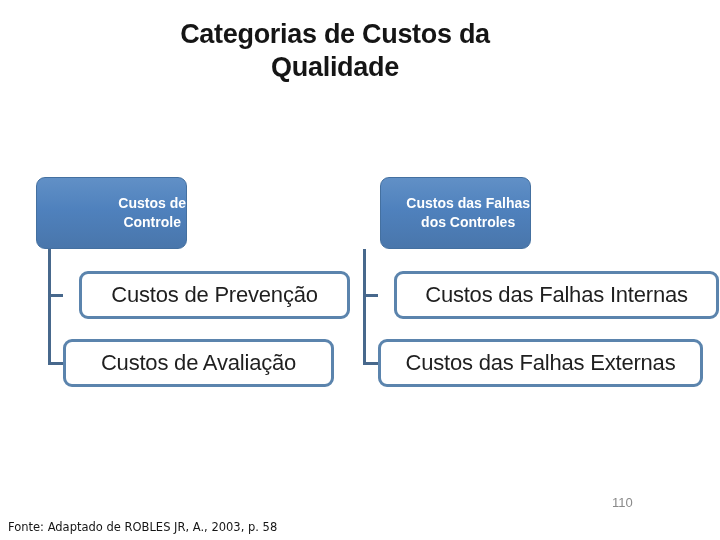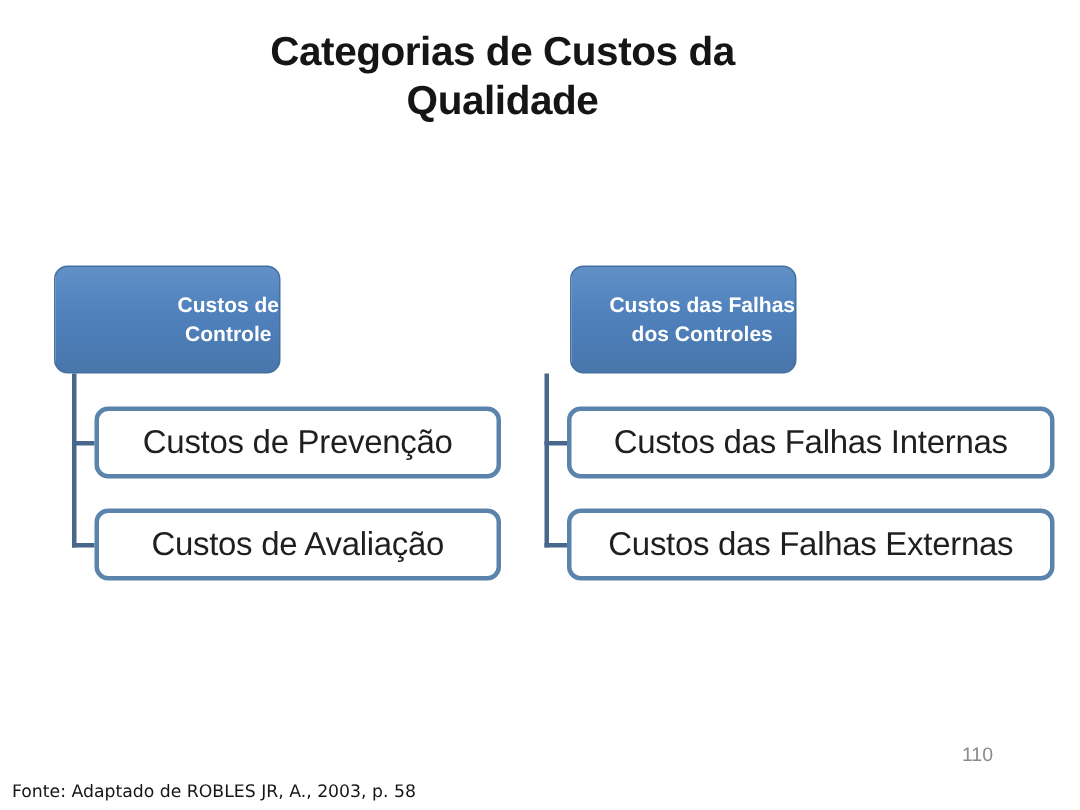--- a/index.html
+++ b/index.html
@@ -53,38 +53,38 @@
     align-items: center;
     justify-content: center;
     text-align: center;
     color: #1f1f1f;
     font-size: 22px;
     font-weight: 400;
     letter-spacing: -0.2px;
   }
   .child-left  { left: 63px;  width: 271px; }
   .child-right { left: 378px; width: 325px; }
-  .row-1 { top: 271px; }
+  .row-1 { top: 271px; margin-left: 16px; }
   .row-2 { top: 339px; }
   .connector {
     position: absolute;
     background: #47688c;
   }
   .conn-v { width: 3px; top: 249px; height: 116px; }
   .conn-v-left  { left: 48px; }
   .conn-v-right { left: 363px; }
   .conn-h { height: 3px; width: 15px; }
   .conn-h-left  { left: 48px; }
   .conn-h-right { left: 363px; }
   .conn-row-1 { top: 294px; }
   .conn-row-2 { top: 362px; }
   .page-number {
     position: absolute;
     left: 612px; top: 495px; width: 50px;
-    text-align: right;
+    text-align: left;
     color: #8a8a8a;
     font-size: 13px;
   }
   .footer-source {
     position: absolute;
     left: 8px; top: 520px;
     color: #161616;
     font-size: 11.5px;
     font-family: "DejaVu Sans", sans-serif;
     text-align: right;

